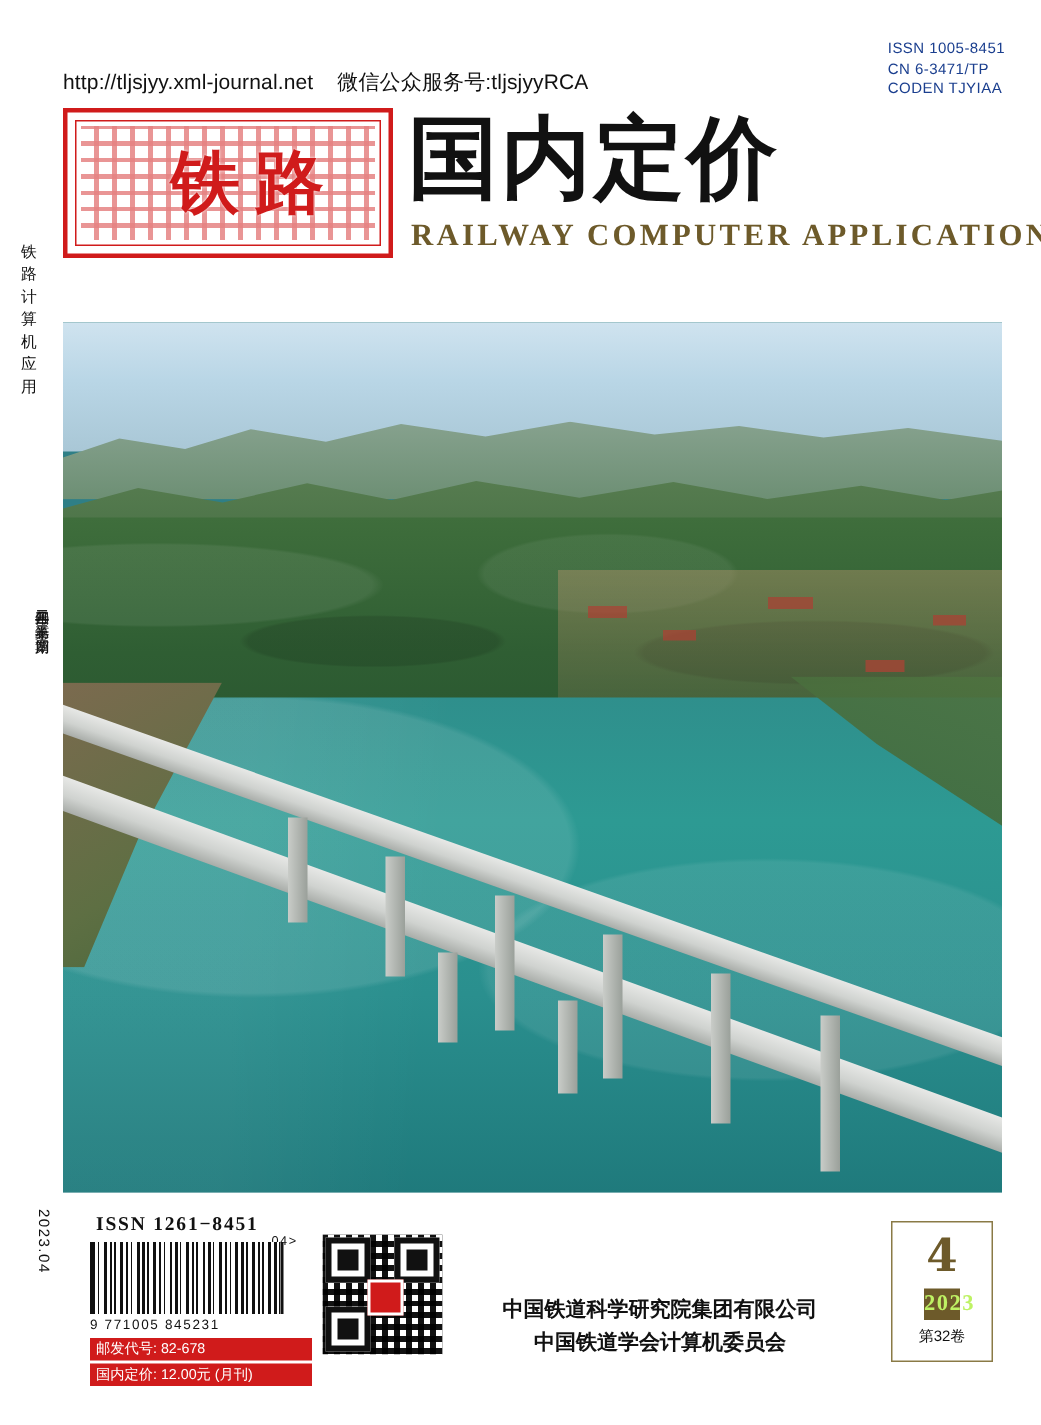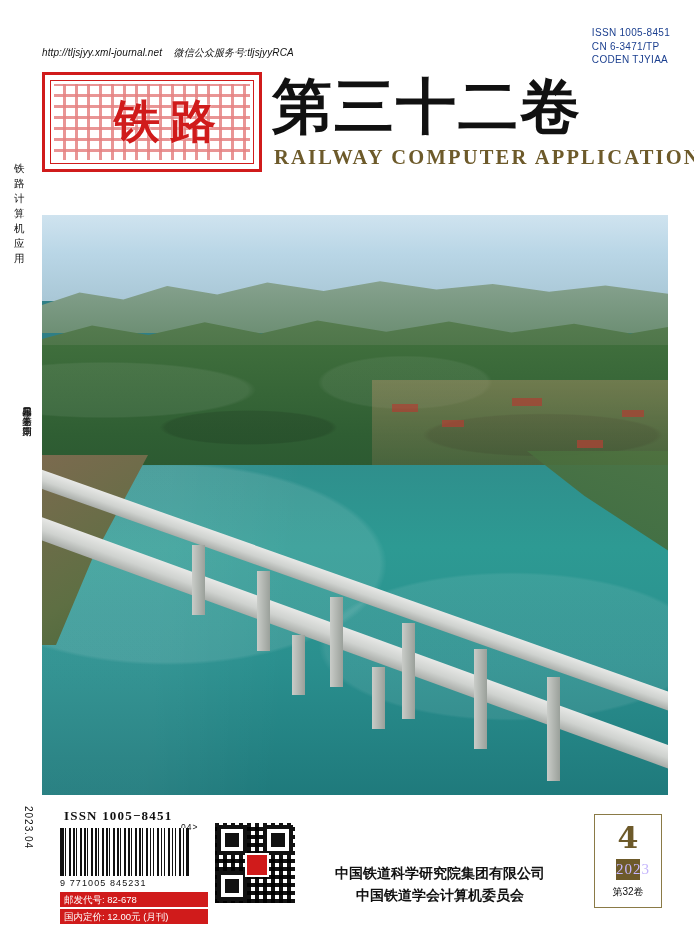--- a/index.html
+++ b/index.html
@@ -11,23 +11,22 @@
     position:relative;
   }
   .page{position:absolute;inset:0;}
 
   
   .header{
     position:absolute;left:0;top:0;width:694px;height:60px;
   }
   .url-line{
     position:absolute;left:42px;top:46px;
-    font-size:10px;color:#111;letter-spacing:0.1px;
-    white-space:nowrap;
-    font-style:italic;
+    font-size:14px;color:#111;letter-spacing:0.1px;
+    white-space:nowrap;
   }
   .issn-block{
     position:absolute;right:24px;top:26px;
     text-align:left;color:#1b3f8f;font-size:10px;line-height:13.5px;
     font-family:"Liberation Sans", sans-serif;
     letter-spacing:0.3px;
   }
   .issn-block div{white-space:nowrap;}
 
   
@@ -229,21 +228,21 @@
   .volume-box{
     position:absolute;right:6px;top:14px;width:66px;height:92px;
     border:1px solid #8a7a46;background:#fff;
     text-align:center;
   }
   .vol-num{
     font-family:"DejaVu Serif", serif;font-weight:bold;font-size:30px;color:#6d5a2a;
     line-height:42px;margin-top:2px;
   }
   .vol-year{
-    background:#6d5a2a;color:#c4b5fd;font-family:"Liberation Serif",serif;font-weight:normal;
+    background:#6d5a2a;color:#bef264;font-family:"Liberation Serif",serif;font-weight:bold;
     font-size:15px;letter-spacing:1px;line-height:21px;margin:0 21px;
   }
   .vol-vol{
     font-size:10px;color:#111;line-height:18px;margin-top:3px;
   }
 </style>
 </head>
 <body>
 
 <div class="page">
@@ -260,21 +259,21 @@
       <div>CODEN  TJYIAA</div>
     </div>
   </div>
 
   <div class="masthead">
     <div class="logo-box">
       <div class="logo-inner"></div>
       <div class="seal-grid"></div>
       <div class="seal-text">铁路</div>
     </div>
-    <div class="title-cn">第三十二卷</div>
+    <div class="title-cn">国内定价</div>
     <div class="title-en-bg"></div>
     <div class="title-en">RAILWAY  COMPUTER  APPLICATION</div>
   </div>
 
   <div class="spine-title">铁路计算机应用</div>
   <div class="spine-date">二〇二三年四月　第三十二卷　第四期</div>
   <div class="spine-year">2023.04</div>
 
   <div class="photo">
     <div class="sky"></div>
@@ -302,21 +301,21 @@
     <div class="pier" style="left:288px;top:382px;height:90px;"></div>
     <div class="pier" style="left:360px;top:408px;height:96px;"></div>
     <div class="pier" style="left:432px;top:434px;height:100px;"></div>
     <div class="pier" style="left:505px;top:462px;height:104px;"></div>
     <div class="pier" style="left:250px;top:420px;height:60px;"></div>
     <div class="pier" style="left:330px;top:452px;height:62px;"></div>
 
   </div>
 
   <div class="footer">
-    <div class="issn-bottom">ISSN 1005−8451</div>
+    <div class="issn-bottom">ISSN 1261−8451</div>
     <div class="issue-tag">04&gt;</div>
     <div class="barcode"></div>
     <div class="barcode-num">9 771005 845231</div>
 
     <div class="qr">
       <div class="qr-eye" style="left:2px;top:2px;">
           <i></i>
         </div>
       <div class="qr-eye" style="right:2px;top:2px;">
           <i></i>

